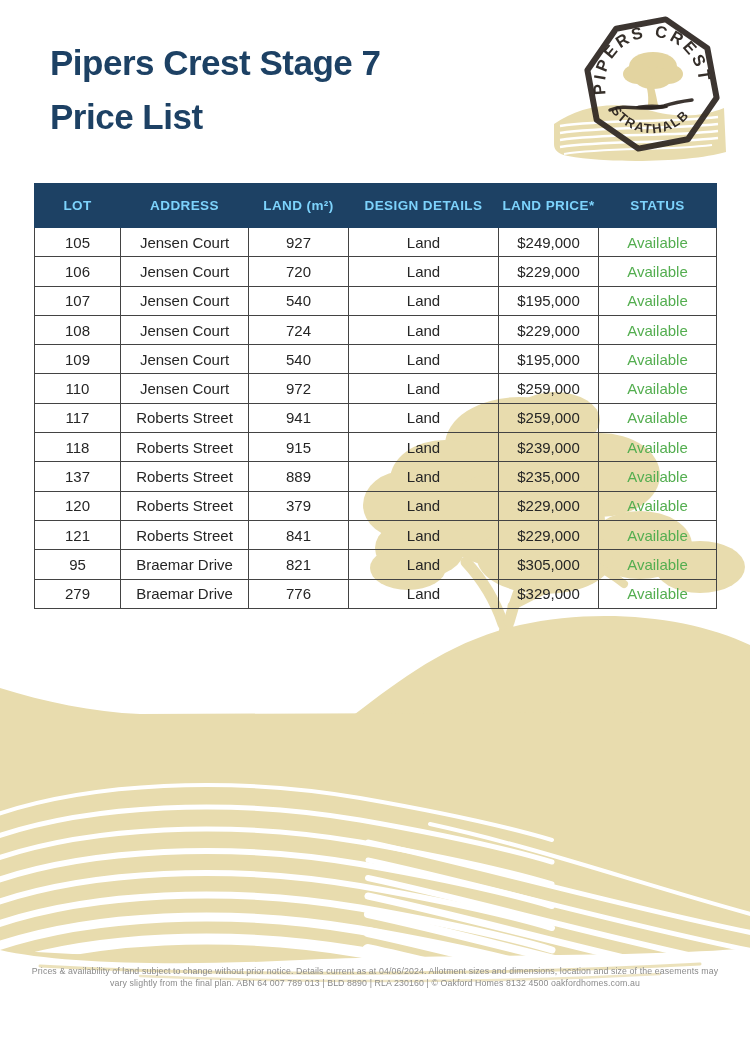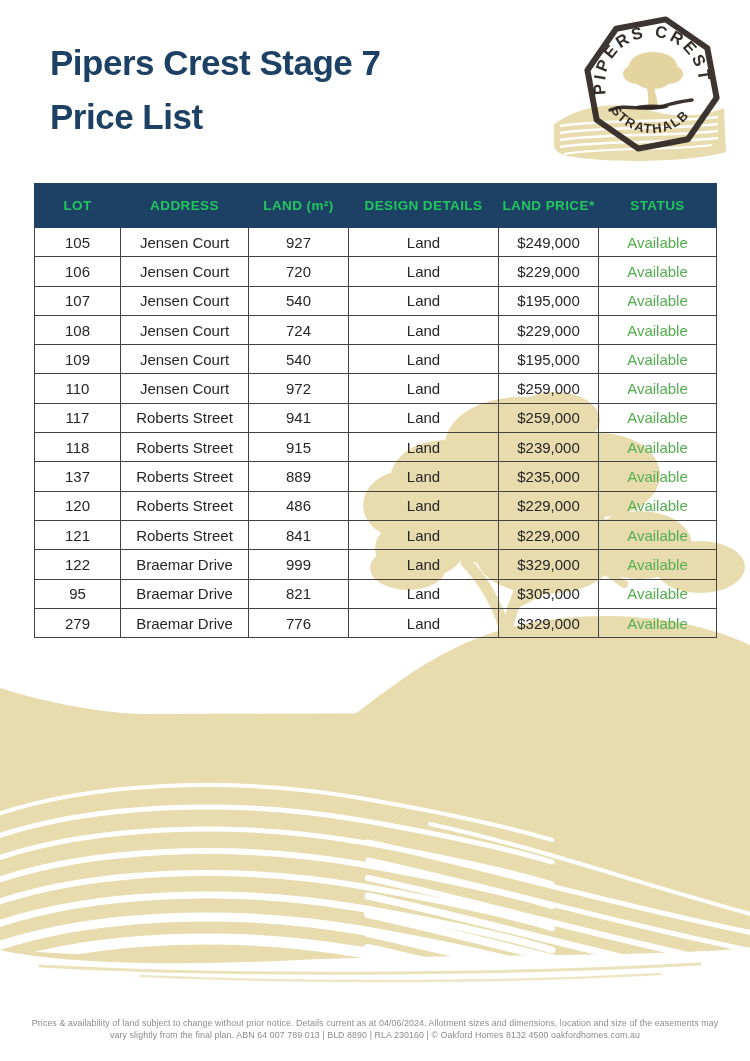--- a/index.html
+++ b/index.html
@@ -24,36 +24,36 @@
   .title {
     position:absolute; left:50px; top:36px; z-index:2;
     color:var(--navy); font-weight:bold; font-size:35px; line-height:54px;
     letter-spacing:-0.5px;
   }
 
   
   .table-wrap { position:absolute; left:34px; top:183px; width:682px; z-index:2; }
   table { width:682px; border-collapse:collapse; table-layout:fixed; background:transparent; }
   thead th {
-    background:var(--navy); color:#22c55e; height:44px;
+    background:var(--navy); color:#7dd3fc; height:44px;
     font-size:13.5px; font-weight:bold; letter-spacing:0.4px;
     border:1px solid var(--navy); border-left:1px solid #15314e;
     text-align:center; vertical-align:middle;
   }
   thead th:first-child { border-left:1px solid var(--navy); }
   tbody td {
     height:29.3px; border:1px solid #434343;
     font-size:15px; color:#262626; text-align:center; vertical-align:middle;
     background:transparent; padding:0;
   }
   tbody td.status { color:var(--green); }
 
   
   .finePrint {
-    position:absolute; left:0; top:1017px; width:750px; z-index:2;
+    position:absolute; left:0; top:965px; width:750px; z-index:2;
     text-align:center; color:#8b8b8b; font-size:8.8px; line-height:12px;
     letter-spacing:0.1px;
   }
 </style>
 </head>
 <body>
 
 <div class="page">
 
   <svg class="bg-art" viewBox="0 0 750 1061" xmlns="http://www.w3.org/2000/svg" aria-hidden="true">
@@ -240,39 +240,31 @@
             <td>137</td>
             <td>Roberts Street</td>
             <td>889</td>
             <td>Land</td>
             <td>$235,000</td>
             <td class="status">Available</td>
           </tr>
           <tr>
             <td>120</td>
             <td>Roberts Street</td>
-            <td>486</td>
+            <td>379</td>
             <td>Land</td>
             <td>$229,000</td>
             <td class="status">Available</td>
           </tr>
           <tr>
             <td>121</td>
             <td>Roberts Street</td>
             <td>841</td>
             <td>Land</td>
             <td>$229,000</td>
-            <td class="status">Available</td>
-          </tr>
-          <tr>
-            <td>122</td>
-            <td>Braemar Drive</td>
-            <td>999</td>
-            <td>Land</td>
-            <td>$329,000</td>
             <td class="status">Available</td>
           </tr>
           <tr>
             <td>95</td>
             <td>Braemar Drive</td>
             <td>821</td>
             <td>Land</td>
             <td>$305,000</td>
             <td class="status">Available</td>
           </tr>

